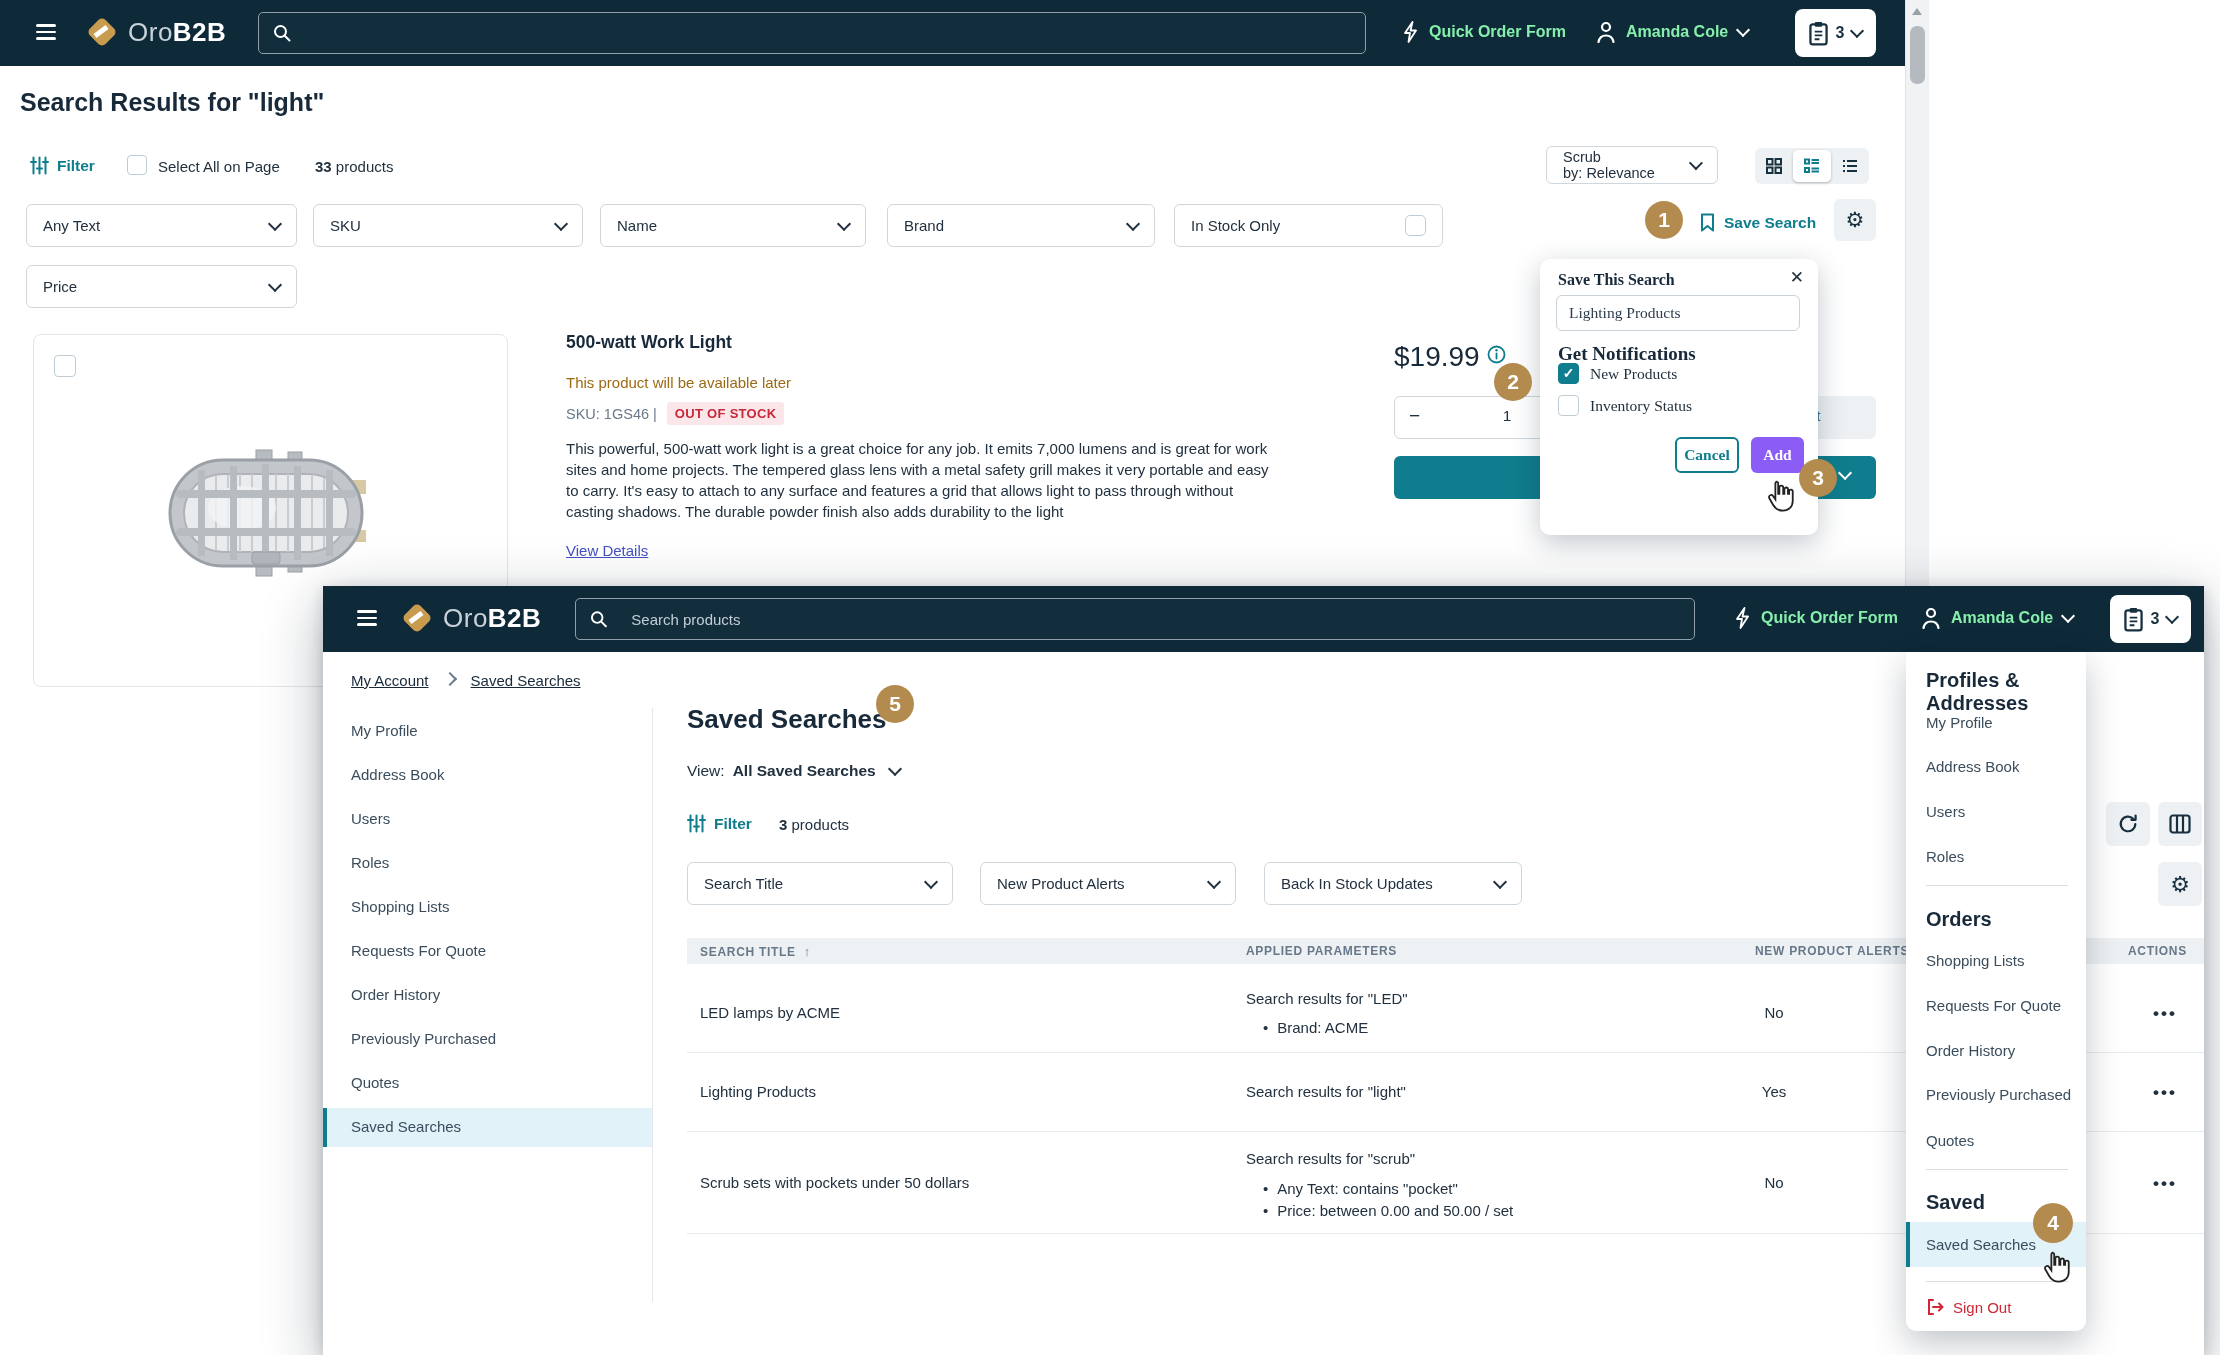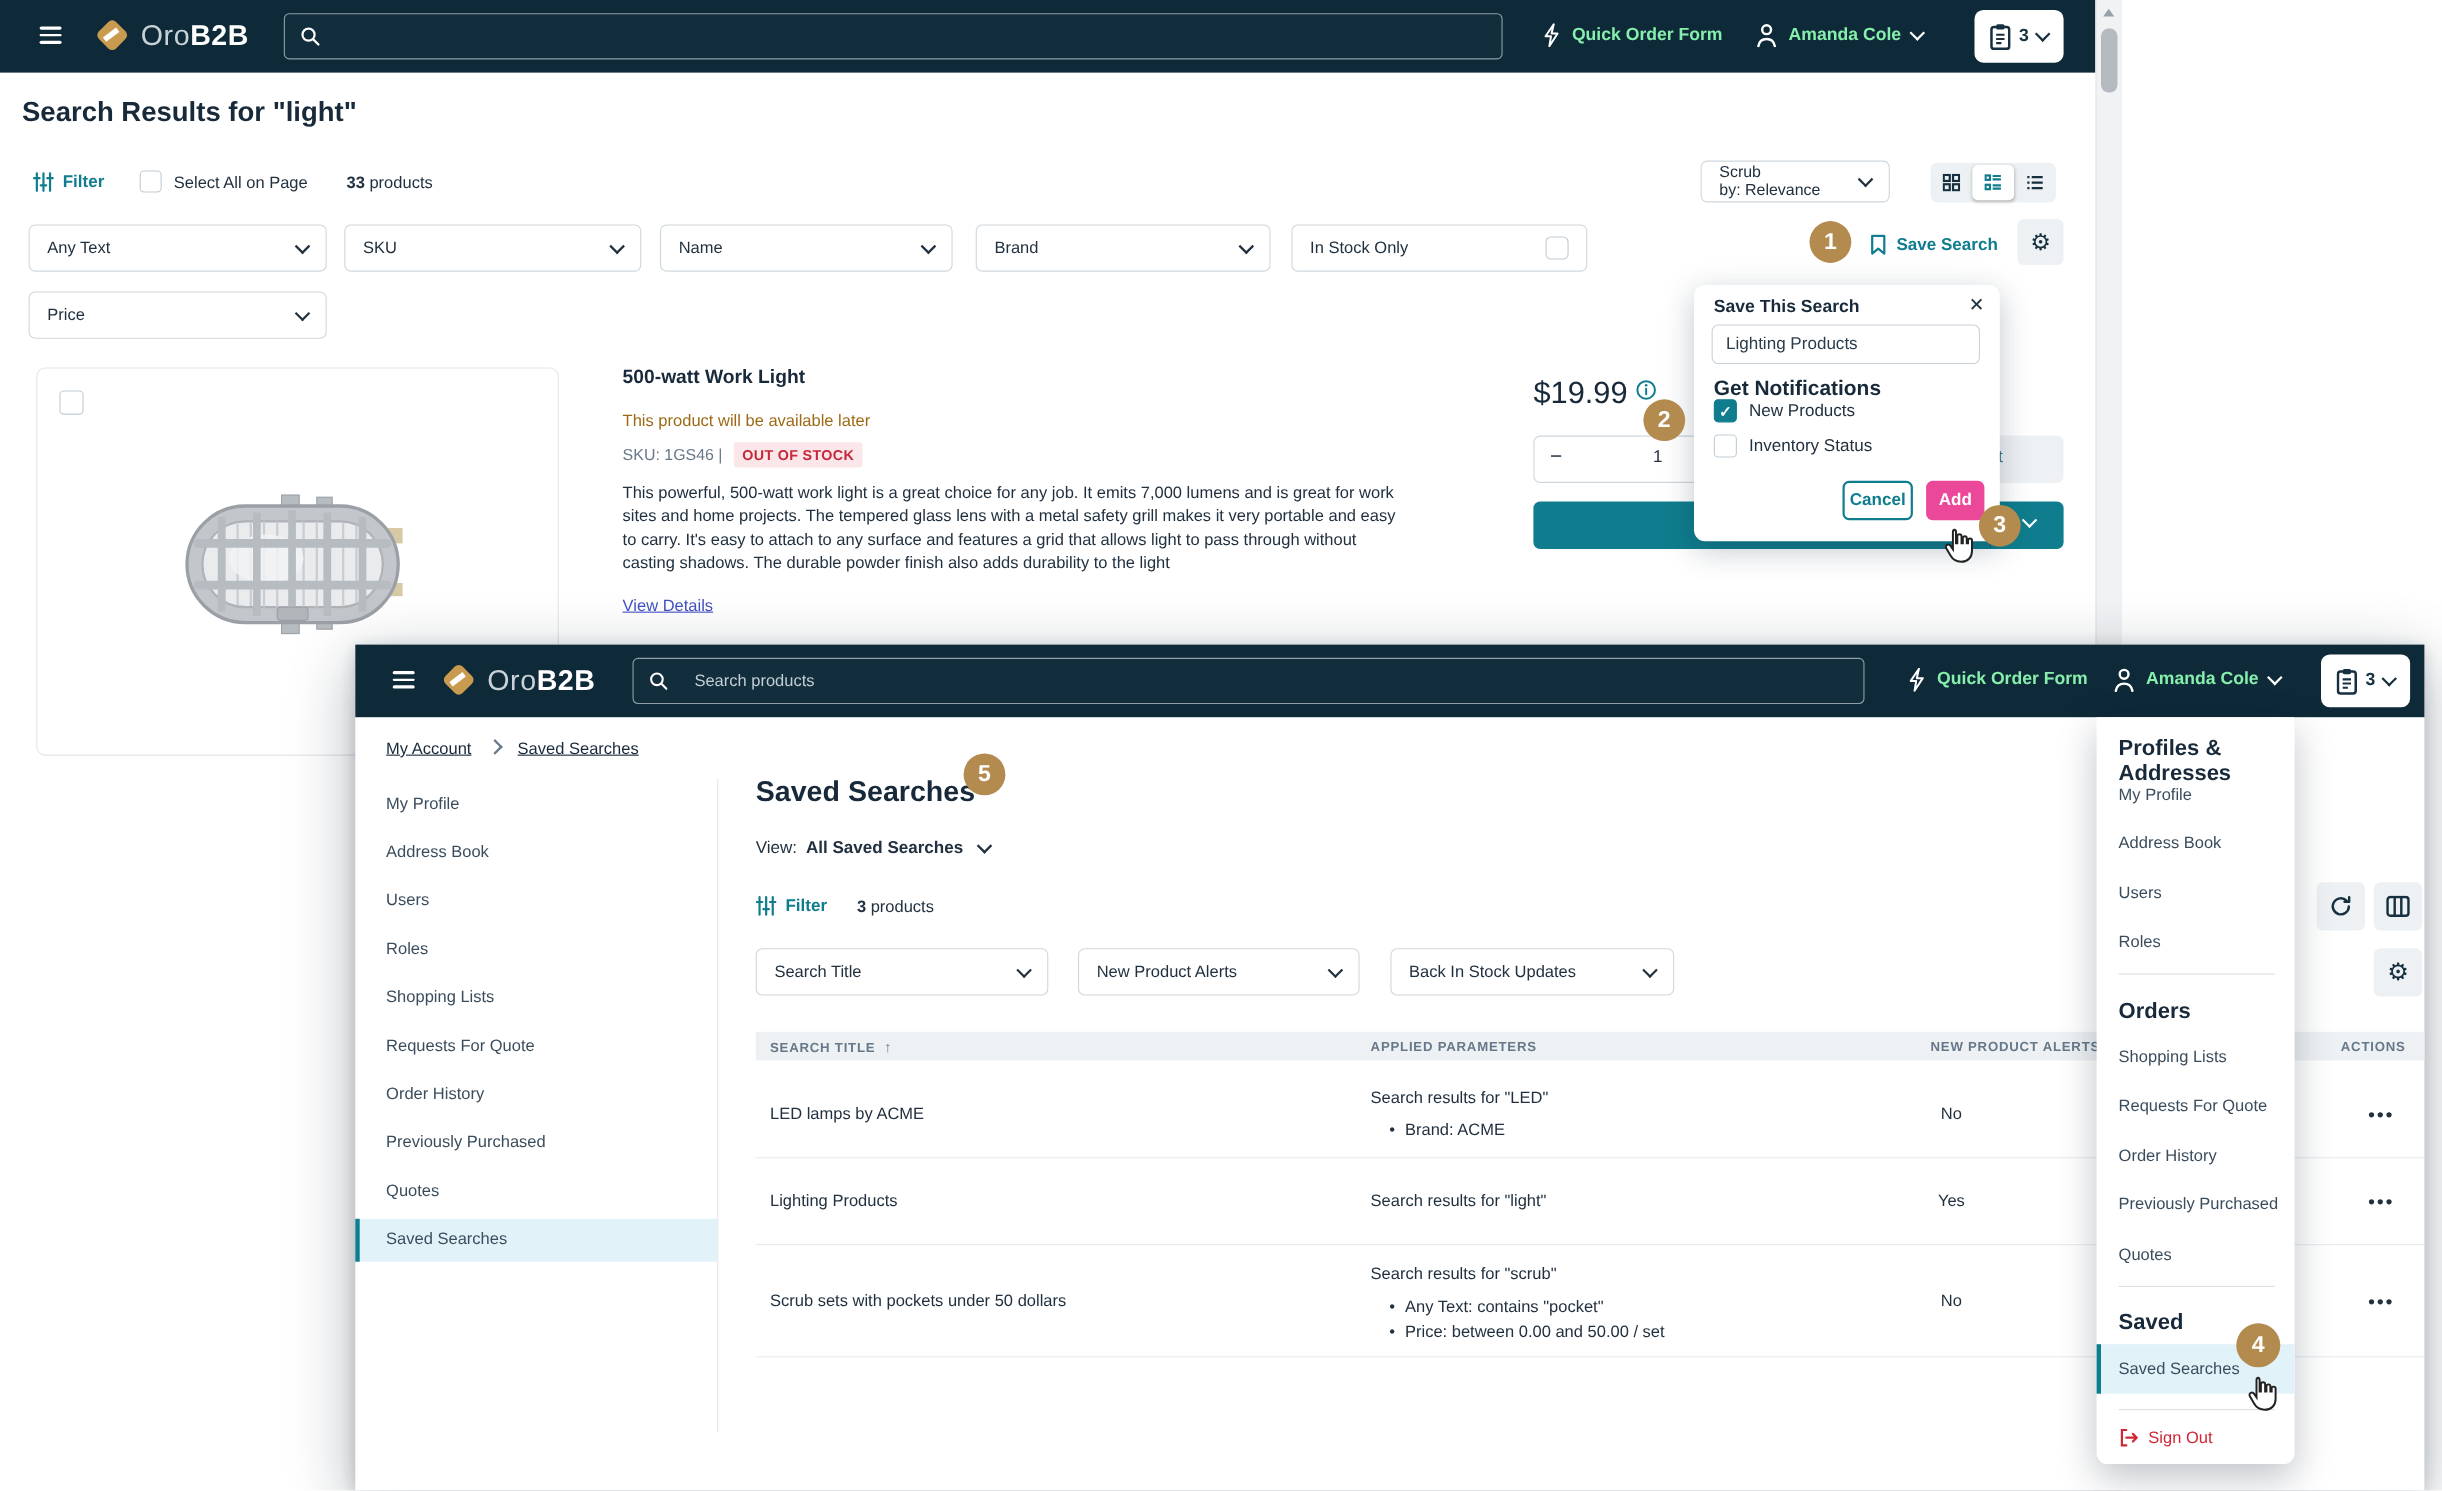--- a/index.html
+++ b/index.html
@@ -25,21 +25,21 @@
   .cb.on::after{content:"✓";font-size:14px;font-weight:bold;color:#fff;}
   .fbox{border:1px solid #cfd7dd;border-radius:6px;background:#fff;box-sizing:border-box;height:43px;display:flex;align-items:center;padding:0 16px;justify-content:space-between;font-size:15px;color:#22313f;}
   .iconbtn{background:#eef1f3;border-radius:6px;display:flex;align-items:center;justify-content:center;color:#16303f;}
   .badge{width:38px;height:38px;border-radius:50%;background:#b48b4f;color:#fff;font-size:21px;font-weight:bold;display:flex;align-items:center;justify-content:center;z-index:30;}
   .card{border:1px solid #e2e6ea;border-radius:8px;background:#fff;box-sizing:border-box;}
   .stockbadge{background:#fbe7e9;color:#c5283a;font-size:13px;font-weight:bold;padding:4px 8px;border-radius:3px;letter-spacing:.3px;}
   .desc{font-size:15px;line-height:21px;color:#22313f;}
   .link-ind{color:#4250c4;text-decoration:underline;font-size:15px;}
   .popup{background:#fff;border-radius:10px;box-shadow:0 8px 28px rgba(15,35,55,.25);z-index:20;}
   .pbtn-cancel{border:2px solid #0f7d8d;color:#0f7d8d;background:#fff;border-radius:6px;font-weight:bold;font-size:15.5px;display:flex;align-items:center;justify-content:center;box-sizing:border-box;}
-  .pbtn-add{background:#ec4899;color:#fff;border-radius:6px;font-weight:bold;font-size:15.5px;display:flex;align-items:center;justify-content:center;}
+  .pbtn-add{background:#8b5cf6;color:#fff;border-radius:6px;font-weight:bold;font-size:15.5px;display:flex;align-items:center;justify-content:center;}
   .tealbtn{background:#0f7d8d;border-radius:6px;}
   .overlay{background:#fff;box-shadow:0 16px 55px rgba(8,25,40,.32), 0 3px 14px rgba(8,25,40,.18);z-index:10;}
   .bc{font-size:15px;color:#18293a;text-decoration:underline;}
   .sideitem{font-size:15px;color:#3b4d5d;}
   .hl{background:#e1f3f9;border-left:4px solid #0f7d8d;box-sizing:border-box;}
   .th{font-size:12px;font-weight:bold;color:#66788a;letter-spacing:.7px;}
   .cell{font-size:15px;color:#22313f;}
   .bullet{font-size:15px;color:#22313f;}
   .bullet::before{content:"•";margin-right:9px;color:#22313f;}
   .menu{background:#fff;border-radius:0 0 10px 10px;box-shadow:0 12px 34px rgba(8,25,40,.25);z-index:25;}
@@ -244,21 +244,21 @@
     <span style="position:absolute;left:100px;top:10px;width:24px;text-align:center;font-size:15.5px;color:#22313f;">1</span>
   </div>
   <div class="s" style="left:1690px;top:396px;width:186px;height:43px;background:#eef1f3;border-radius:6px;overflow:hidden;">
     <span style="position:absolute;left:110px;top:11px;font-size:15.5px;color:#2a6f85;">set</span>
   </div>
   <div class="s tealbtn" style="left:1394px;top:456px;width:482px;height:43px;">
     <span class="s" style="right:66px;top:0;width:1px;height:43px;background:rgba(0,0,0,.18);"></span>
     <span class="chv" style="position:absolute;right:26px;top:16px;color:#fff;"></span>
   </div>
 
-  <div class="s popup" style="left:1540px;top:259px;width:278px;height:233px;">
+  <div class="s popup" style="left:1540px;top:259px;width:278px;height:276px;font-family:Liberation Serif, serif;">
     <div style="position:absolute;left:18px;top:12px;font-size:16px;font-weight:bold;color:#18293a;">Save This Search</div>
     <div style="position:absolute;right:14px;top:8px;font-size:17px;color:#22313f;">✕</div>
     <input type="text" style="position: absolute; left: 16px; top: 36px; width: 244px; height: 36px; border: 1px solid rgb(201, 210, 217); border-radius: 6px; box-sizing: border-box; padding: 0px 12px; font-size: 15.5px; color: rgb(43, 60, 76); font-family: inherit; outline: none;" value="Lighting Products">
     <div style="position:absolute;left:18px;top:84px;font-size:19px;font-weight:bold;color:#18293a;">Get Notifications</div>
     <div class="cb on" style="position:absolute;left:18px;top:104px;width:21px;height:21px;"></div>
     <div style="position:absolute;left:50px;top:106px;font-size:15.5px;color:#22313f;">New Products</div>
     <div class="cb" style="position:absolute;left:18px;top:136px;width:21px;height:21px;"></div>
     <div style="position:absolute;left:50px;top:138px;font-size:15.5px;color:#22313f;">Inventory Status</div>
     <div class="pbtn-cancel" style="position:absolute;left:135px;top:178px;width:64px;height:36px;">Cancel</div>
     <div class="pbtn-add" style="position:absolute;left:211px;top:178px;width:53px;height:36px;">Add</div>

